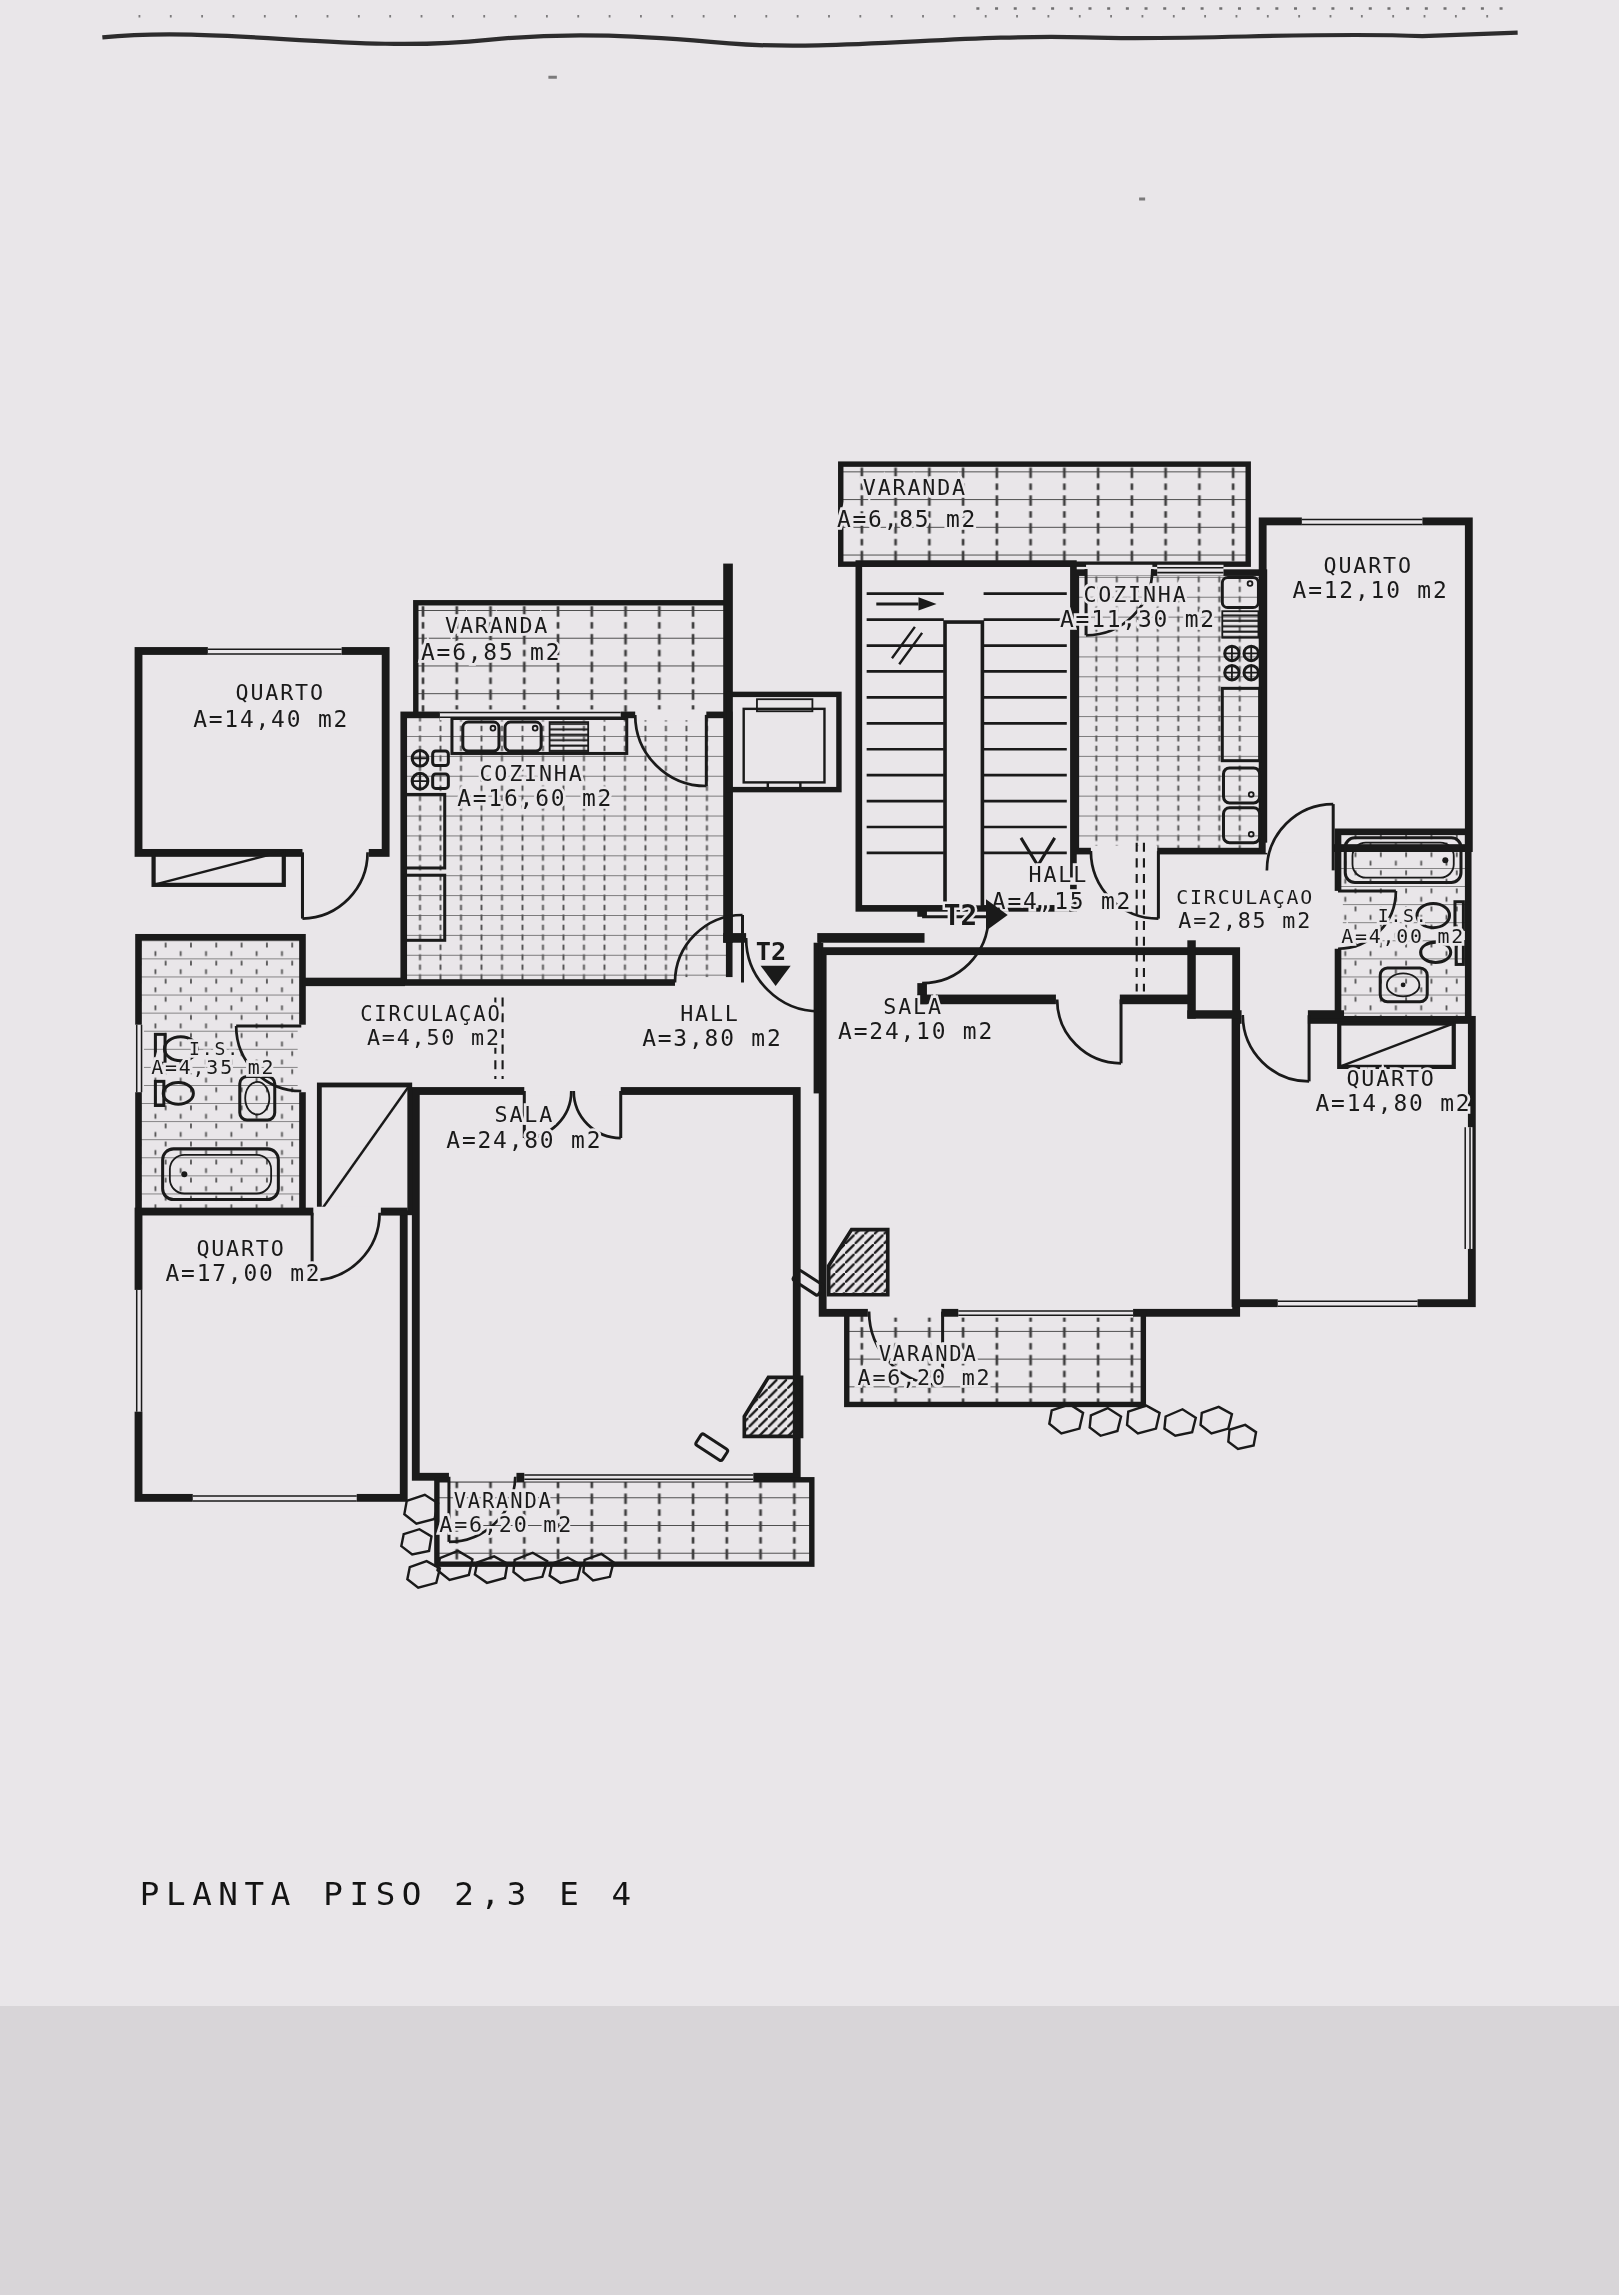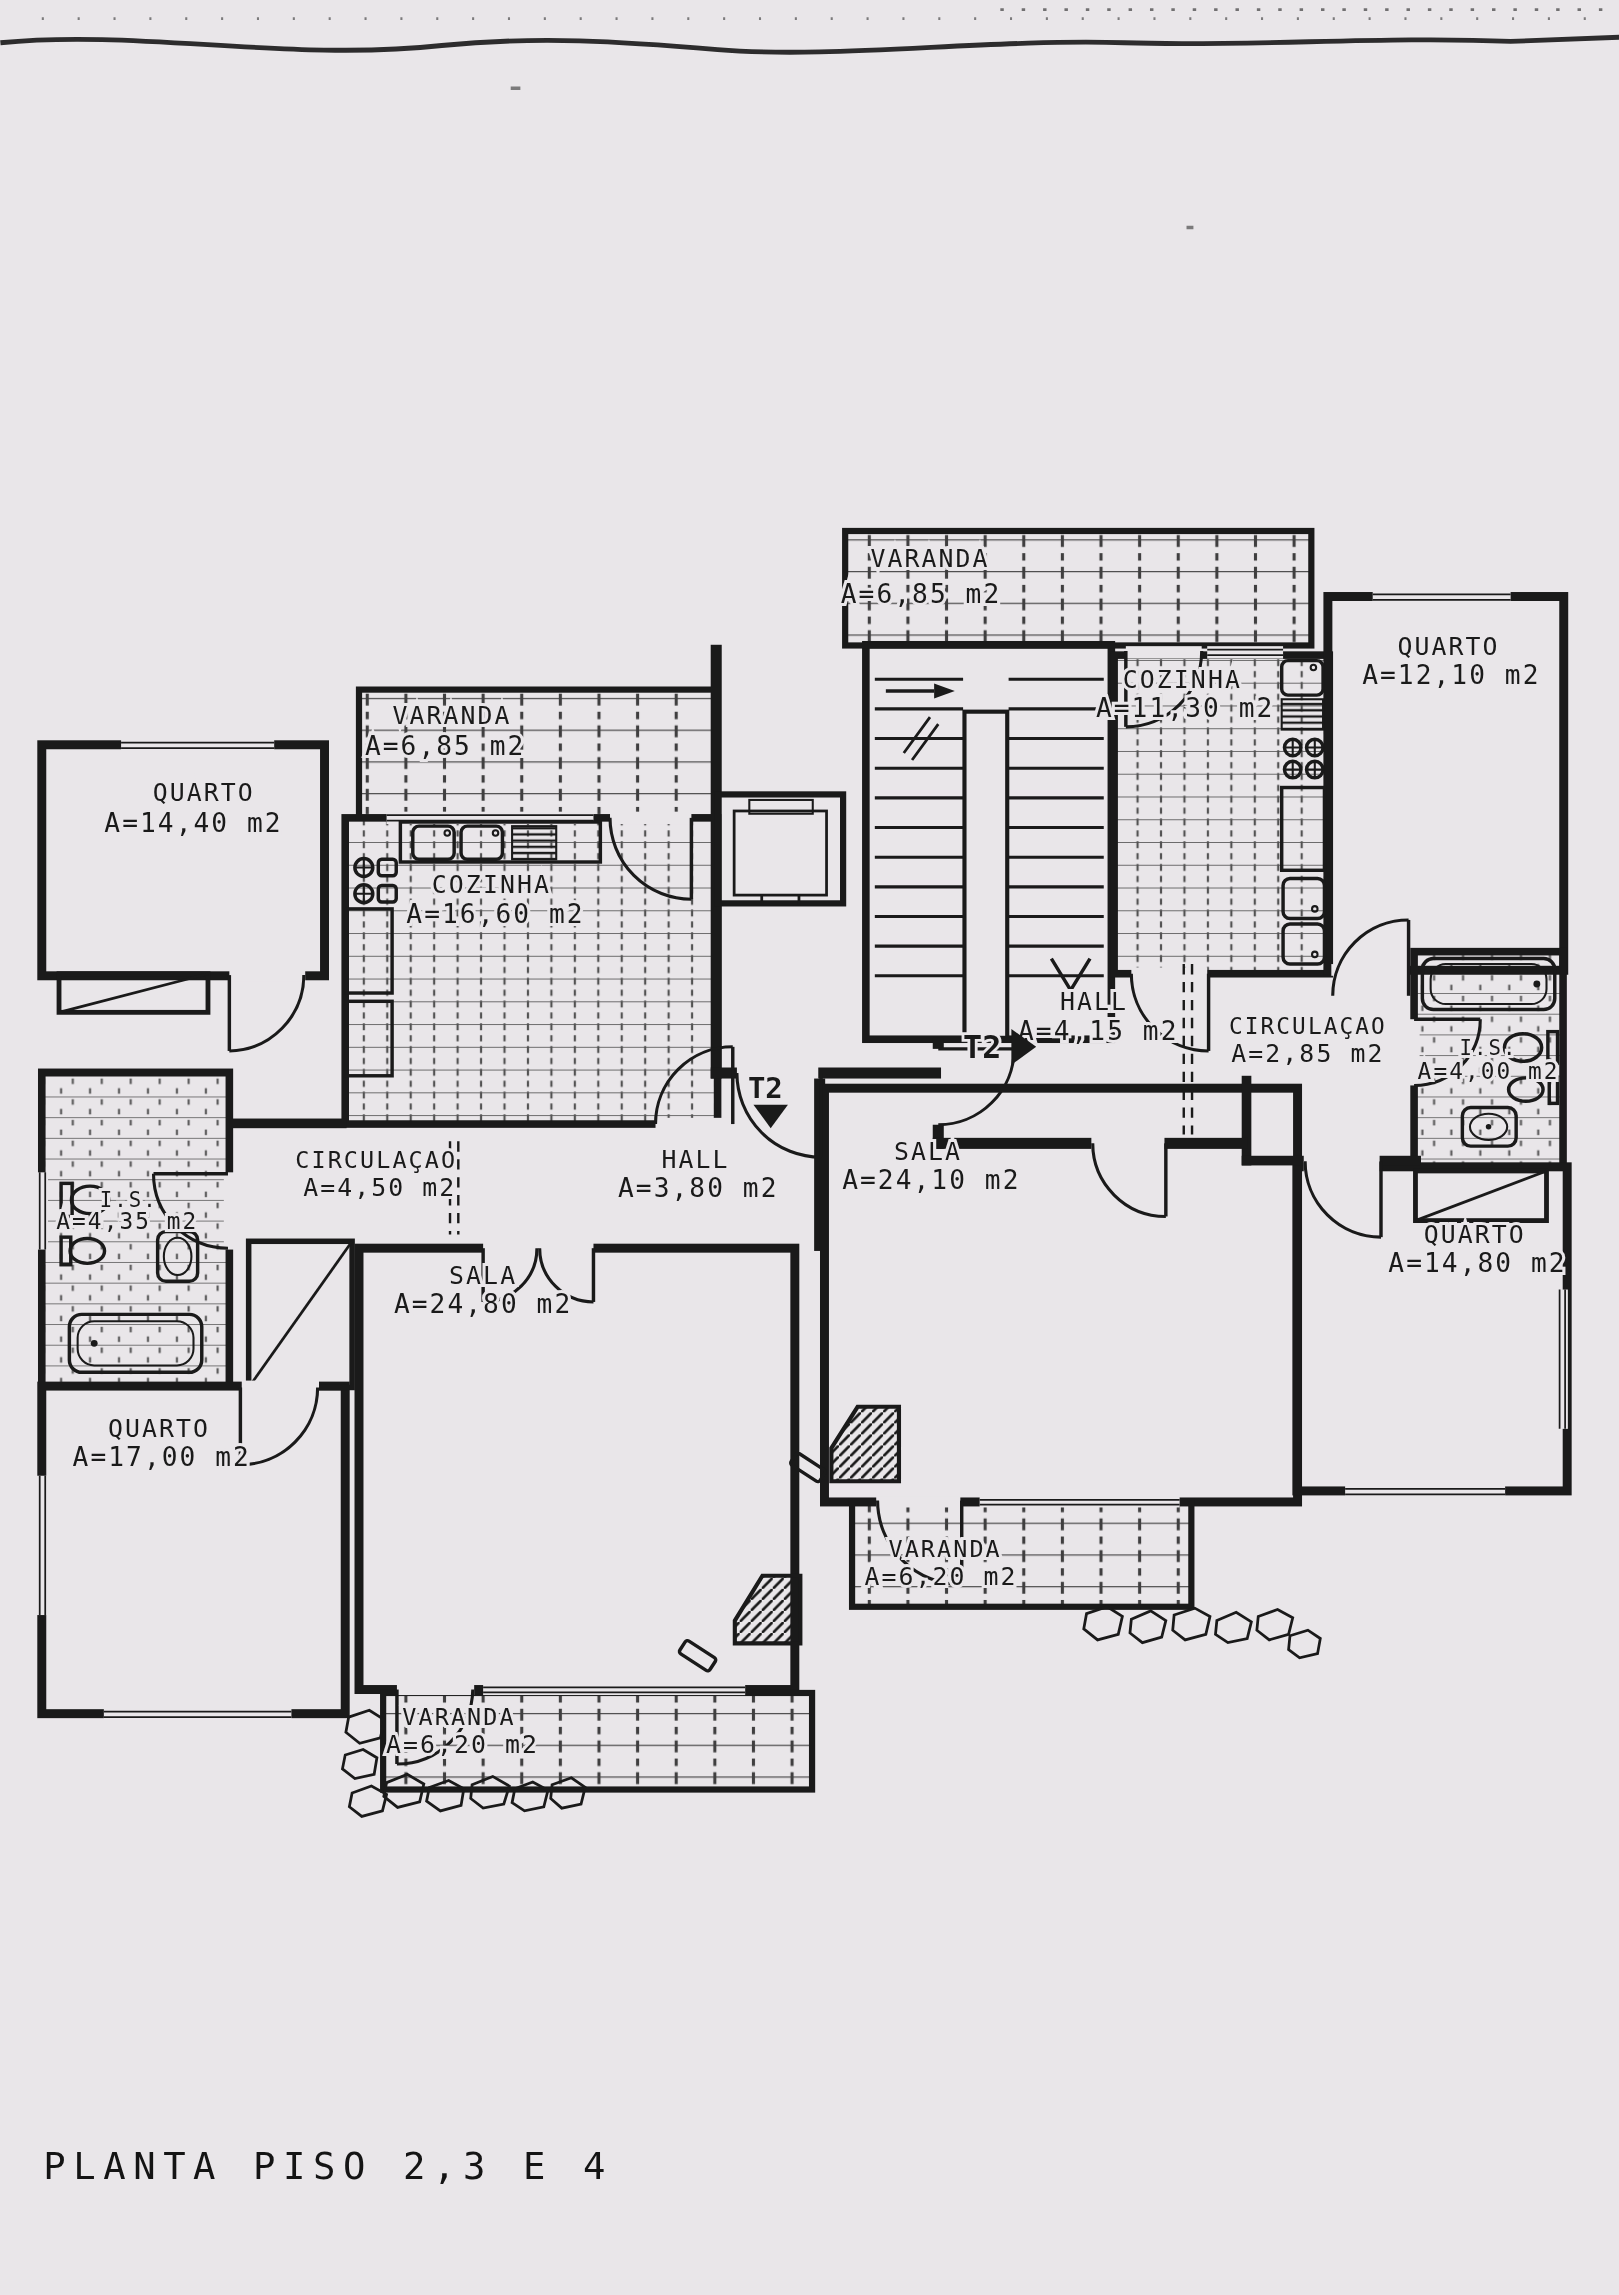--- a/index.html
+++ b/index.html
@@ -3,21 +3,21 @@
 <meta charset="utf-8">
 <style>
   :root { --paper:#e9e6e9; --ink:#1a1a1a; --tile:#4a4a4a; }
   html,body { margin:0; padding:0; }
   body {
     background:#d8d5d8;
     font-family:"DejaVu Sans Mono","Liberation Mono",monospace;
   }
   .page {
     position:relative;
-    width:1620px; height:2295px;
+    width:1620px; height:2006px;
     margin:0 auto;
     background:var(--paper);
     overflow:hidden;
   }
   svg { display:block; width:100%; height:100%; }
   .wall   { fill:none; stroke:var(--ink); }
   .wfill  { fill:var(--ink); stroke:none; }
   .gap    { fill:var(--paper); stroke:none; }
   .win    { stroke:var(--ink); stroke-width:2.5; fill:none; }
   .arc    { fill:none; stroke:var(--ink); stroke-width:4.5; }

